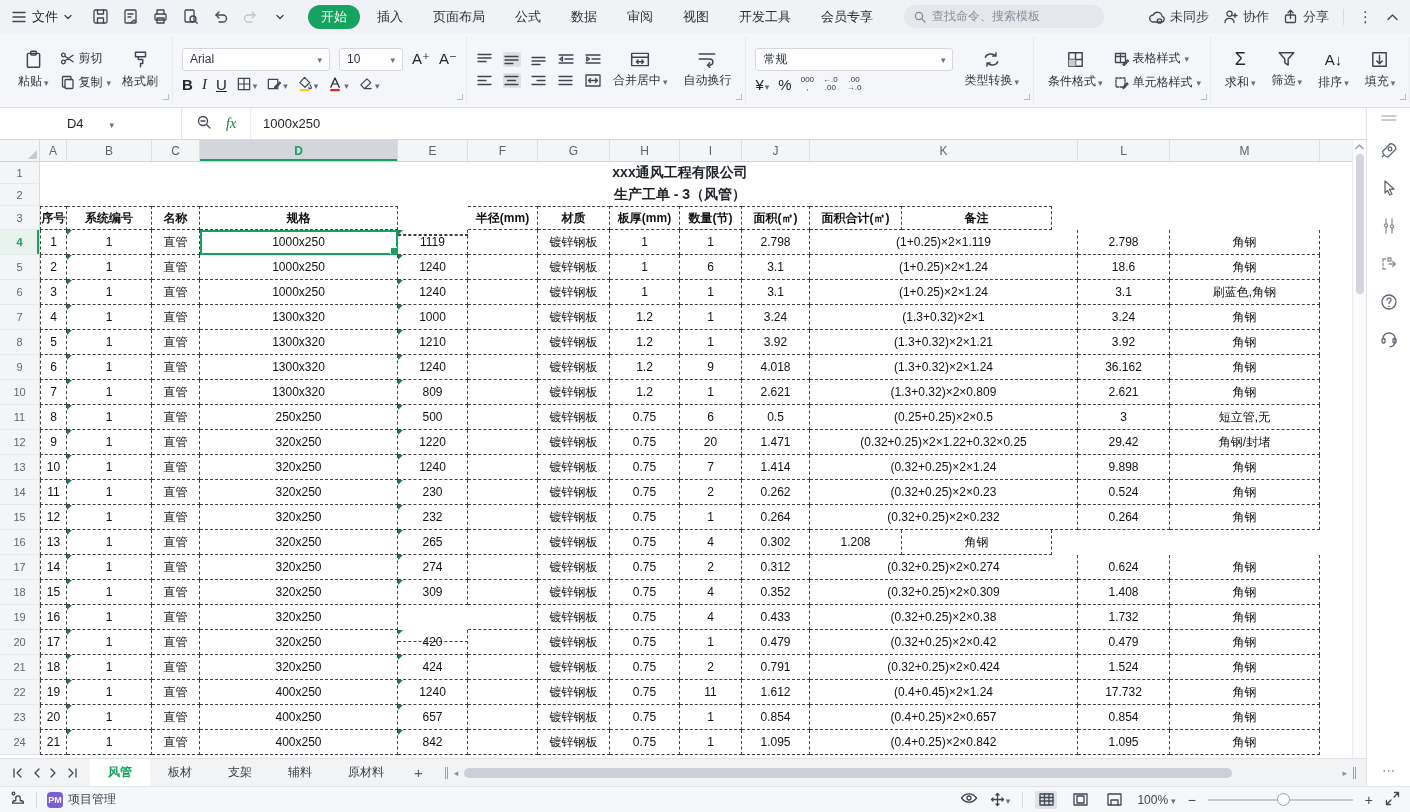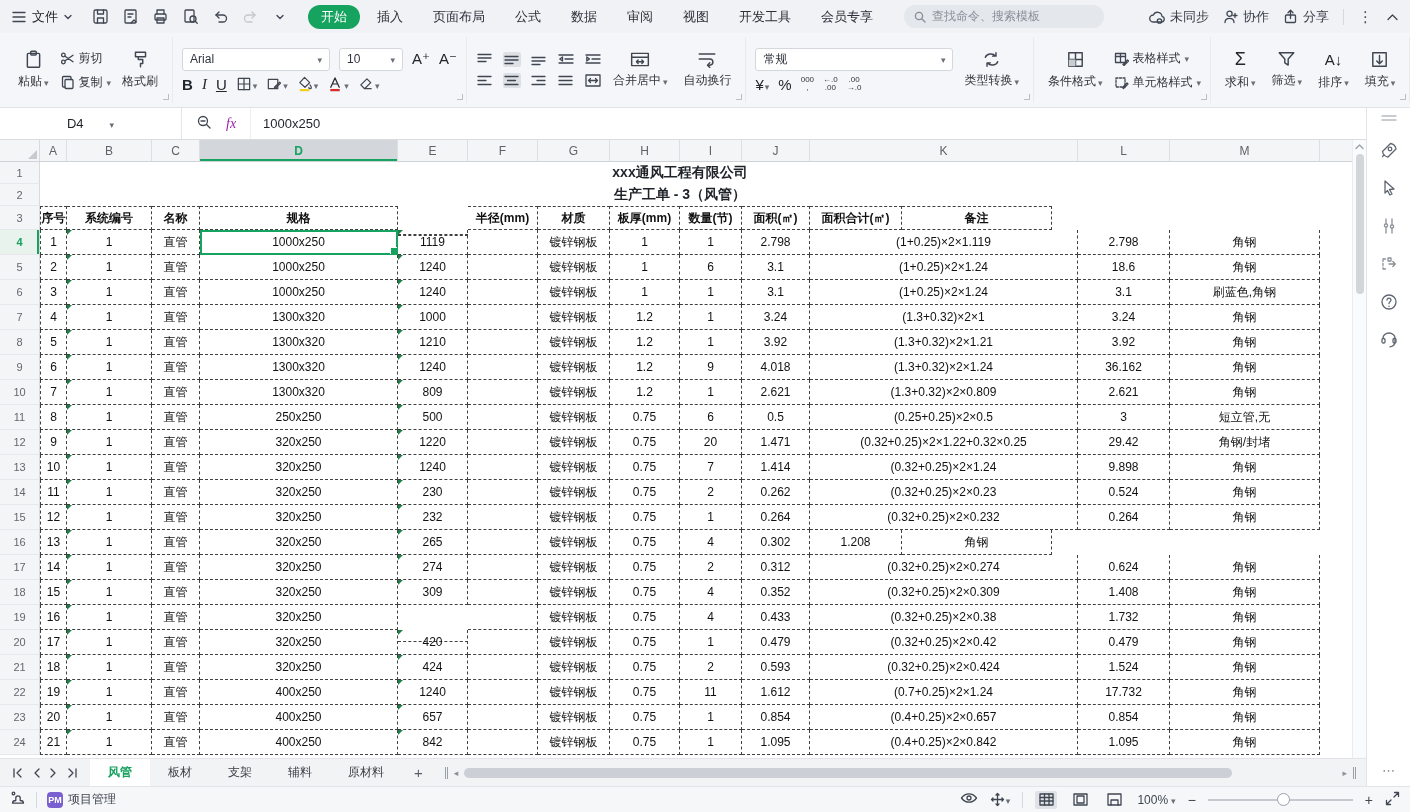--- a/index.html
+++ b/index.html
@@ -48,21 +48,21 @@
   .aln.on{background:#dde1e6;border-radius:2px;}
   .minitxt{font-size:8px;line-height:8px;color:#2f343c;text-align:center;}
   .numicons{display:flex;align-items:center;gap:9px;}
   .bigicon{height:20px;display:flex;align-items:center;justify-content:center;}
   .sym{font-size:15px;color:#22262d;}
 
   
   .fbar{height:32px;background:#fff;border-bottom:1px solid #d9dbdf;display:flex;align-items:center;flex:none;}
   .namebox{width:182px;height:100%;display:flex;align-items:center;justify-content:center;gap:26px;border-right:1px solid #e3e5e9;font-size:13px;}
   .fxzone{display:flex;align-items:center;gap:14px;padding:0 14px;border-right:1px solid #eceef1;height:100%;}
-  .fx{font-style:italic;font-family:"Liberation Serif",serif;font-size:14px;color:#a21caf;}
+  .fx{font-style:italic;font-family:"Liberation Serif",serif;font-size:14px;color:#15803d;}
   .fval{padding-left:12px;font-size:13px;}
 
   
   .mid{flex:1;display:flex;min-height:0;}
   .leftcol{flex:1;display:flex;flex-direction:column;min-width:0;}
   .sheetwrap{flex:1;position:relative;background:#fff;overflow:hidden;}
   .colheads{display:flex;height:22px;background:var(--hd);border-bottom:1px solid #cfd2d6;font-size:12px;color:#5f6368;}
   .corner{width:40px;flex:none;border-right:1px solid var(--hdbd);position:relative;}
   .corner::after{content:"";position:absolute;right:2px;bottom:2px;border-left:9px solid transparent;border-bottom:9px solid #c6c9ce;}
   .ch{flex:none;text-align:center;line-height:22px;border-right:1px solid #dcdee2;}
@@ -825,38 +825,38 @@
               <div class="gut" style="height: 25px;">21</div>
               <div class="tcell first" style="width: 27px;">18</div>
               <div class="tcell flag" style="width: 85px;">1</div>
               <div class="tcell" style="width: 48px;">直管</div>
               <div class="tcell" style="width: 198px;">320x250</div>
               <div class="tcell flag" style="width: 70px;">424</div>
               <div class="tcell" style="width: 70px;"></div>
               <div class="tcell" style="width: 72px;">镀锌钢板</div>
               <div class="tcell" style="width: 70px;">0.75</div>
               <div class="tcell" style="width: 62px;">2</div>
-              <div class="tcell" style="width: 68px;">0.593</div>
+              <div class="tcell" style="width: 68px;">0.791</div>
               <div class="tcell" style="width: 268px;">(0.32+0.25)×2×0.424</div>
               <div class="tcell" style="width: 92px;">1.524</div>
               <div class="tcell" style="width: 150px;">角钢</div>
             </div>
             <div class="grow" style="height: 25px;">
               <div class="gut" style="height: 25px;">22</div>
               <div class="tcell first" style="width: 27px;">19</div>
               <div class="tcell flag" style="width: 85px;">1</div>
               <div class="tcell" style="width: 48px;">直管</div>
               <div class="tcell" style="width: 198px;">400x250</div>
               <div class="tcell flag" style="width: 70px;">1240</div>
               <div class="tcell" style="width: 70px;"></div>
               <div class="tcell" style="width: 72px;">镀锌钢板</div>
               <div class="tcell" style="width: 70px;">0.75</div>
               <div class="tcell" style="width: 62px;">11</div>
               <div class="tcell" style="width: 68px;">1.612</div>
-              <div class="tcell" style="width: 268px;">(0.7+0.25)×2×1.24</div>
+              <div class="tcell" style="width: 268px;">(0.4+0.45)×2×1.24</div>
               <div class="tcell" style="width: 92px;">17.732</div>
               <div class="tcell" style="width: 150px;">角钢</div>
             </div>
             <div class="grow" style="height: 25px;">
               <div class="gut" style="height: 25px;">23</div>
               <div class="tcell first" style="width: 27px;">20</div>
               <div class="tcell flag" style="width: 85px;">1</div>
               <div class="tcell" style="width: 48px;">直管</div>
               <div class="tcell" style="width: 198px;">400x250</div>
               <div class="tcell flag" style="width: 70px;">657</div>

